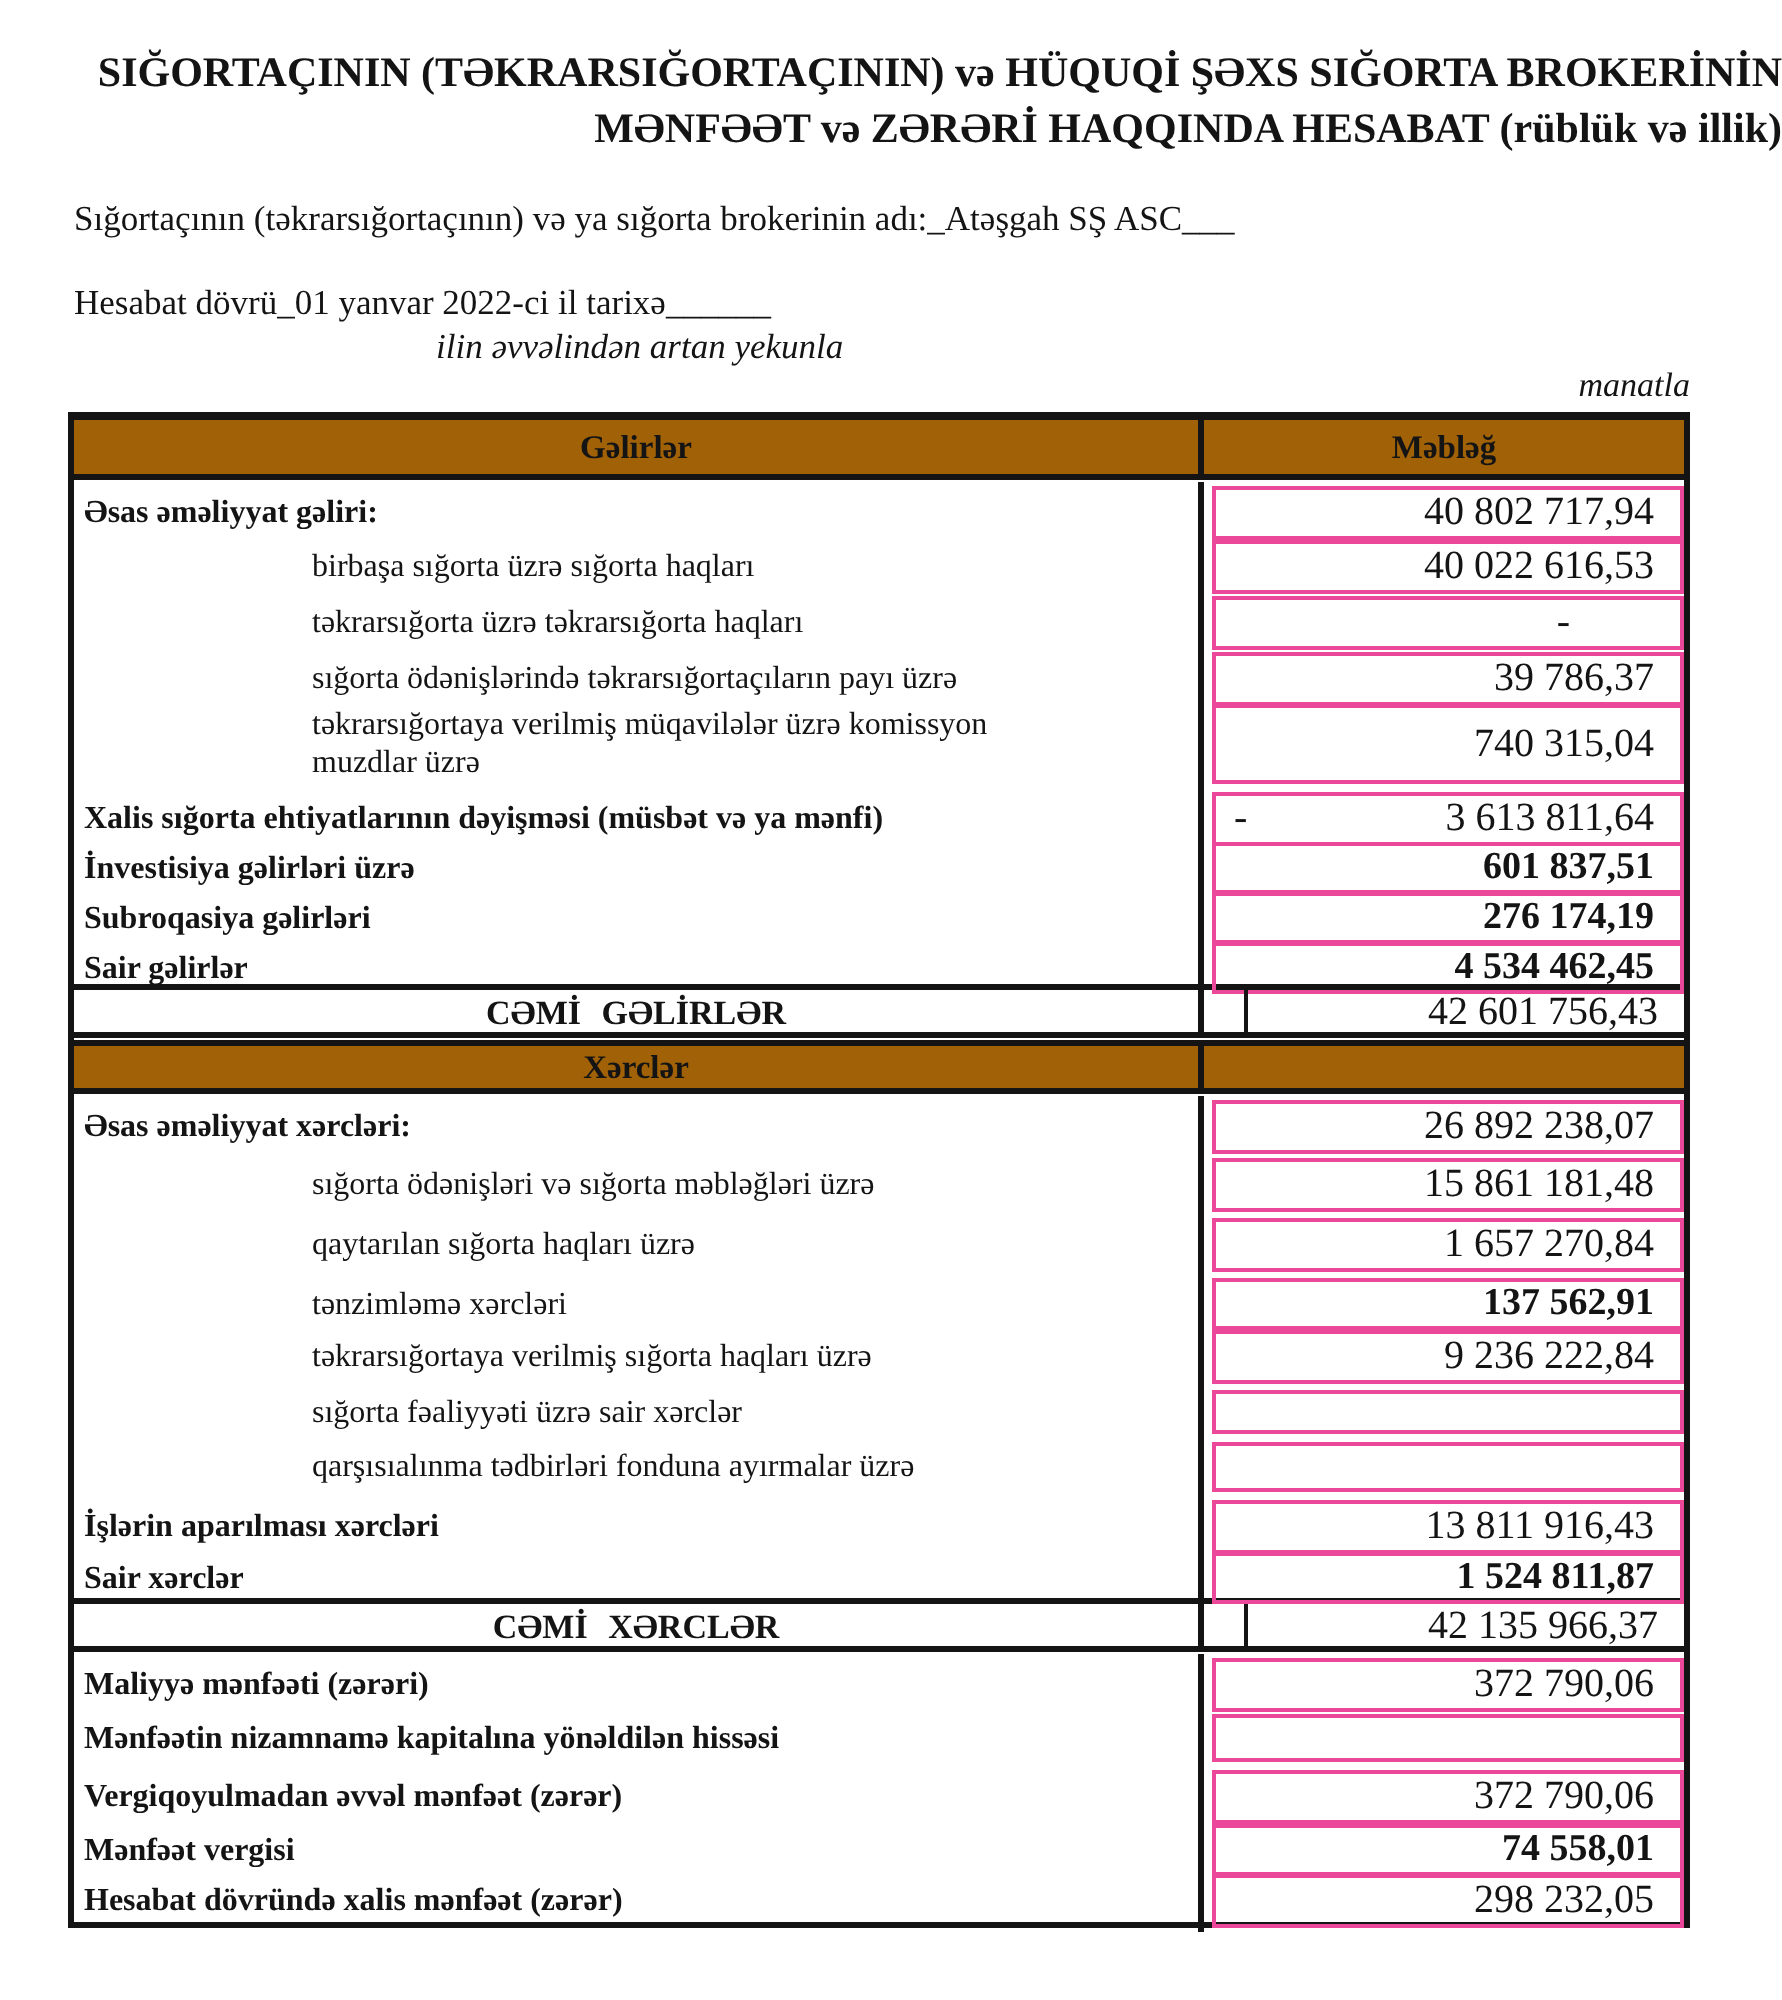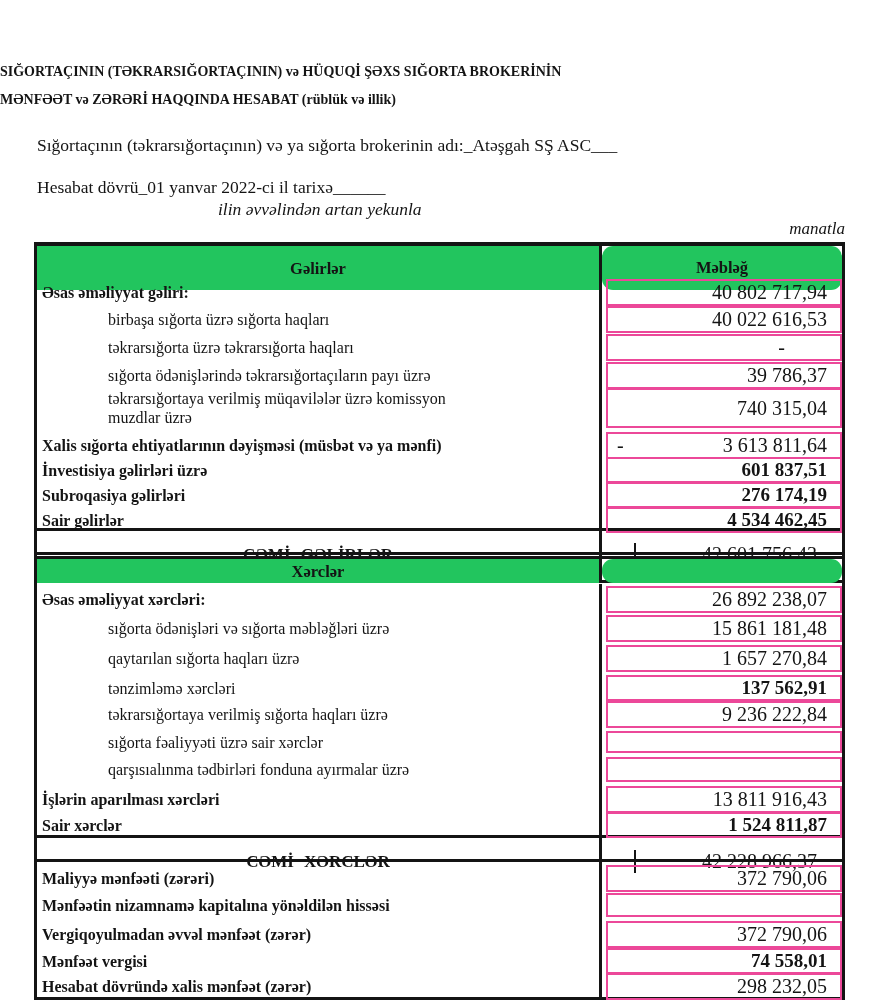--- a/index.html
+++ b/index.html
@@ -6,21 +6,21 @@
   html,body { width:891px; height:1000px; }
   body {
     background:#ffffff;
     font-family:"Liberation Serif","DejaVu Serif",serif;
     color:#141414;
     overflow:hidden;
   }
   .page { width:891px; height:1000px; }
 
   
-  .title { text-align:left; font-weight:bold; font-size:14px; line-height:28px; padding-top:22px;margin-top:36px; }
+  .title { text-align:right; font-weight:bold; font-size:21px; line-height:28px; padding-top:22px; }
   .line  { font-size:17.5px; line-height:22px; }
   .name-line   { margin:20px 0 0 37px; }
   .period-line { margin:20px 0 0 37px; }
   .cumulative  { margin:1px 0 0 218px; font-style:italic; line-height:20px; }
   .manat       { text-align:right; padding-right:46px; font-style:italic; font-size:17px; line-height:20px; }
 
   
   .tbl {
     margin:3px 0 0 34px;
     width:811px;
@@ -30,48 +30,48 @@
   }
   .row { display:grid; grid-template-columns:1fr 240px; }
   .lbl {
     border-right:3px solid #141414;
     display:flex; align-items:center;
     padding-left:5px;
     font-size:16px; line-height:19px;
     white-space:pre-line;
   }
   .lbl.b   { font-weight:bold; }
-  .lbl.sub { padding-left:71px; font-weight:normal; }
+  .lbl.sub { padding-left:119px; font-weight:normal; }
   .lbl.center {
     justify-content:center; padding-left:0;
     font-weight:bold; font-size:17px; word-spacing:6px;
   }
   .amt { display:flex; padding:2px 0; }
   .box {
     flex:1; margin-left:4px;
     border:2px solid #ec4899;
     display:flex; align-items:center; justify-content:flex-end;
     padding-right:13px;
   }
   .box.split { justify-content:space-between; padding-left:9px; }
   .num { font-size:20px; }
   .num.nb { font-size:19px; font-weight:bold; }
   .num.dashpad { padding-right:42px; }
 
   
   .banded { border-top:3px solid #141414; border-bottom:3px solid #141414; margin:1px 0; }
-  .banded .amt { padding:12px;border-radius:11px; }
+  .banded .amt { padding:0; }
   .boxline {
     flex:1; margin-left:20px;
     border-left:2px solid #141414;
     display:flex; align-items:center; justify-content:flex-end;
     padding-right:13px;
   }
   .header-row { border-top:none; margin-top:0; }
-  .gray .lbl, .gray .amt { background:#22c55e; }
+  .gray .lbl, .gray .amt { background:#a16207; }
   .gray .lbl { justify-content:center; padding-left:0; font-weight:bold; font-size:16.5px; }
   .header-row .amt { align-items:center; justify-content:center; font-weight:bold; font-size:16.5px; }
 
   
   .h22{height:22px}.h24{height:24px}.h25{height:25px}.h26{height:26px}
   .h27{height:27px}.h28{height:28px}.h29{height:29px}.h30{height:30px}.h44{height:44px}
 </style>
 </head>
 <body>
 
@@ -253,21 +253,21 @@
           <div class="box">
             <span class="num nb">1 524 811,87</span>
           </div>
         </div>
     </div>
 
     <div class="row banded h27">
       <div class="lbl center">CƏMİ XƏRCLƏR</div>
       <div class="amt">
           <div class="boxline">
-            <span class="num">42 228 966,37</span>
+            <span class="num">42 135 966,37</span>
           </div>
         </div>
     </div>
 
     <div class="row h28">
       <div class="lbl b">Maliyyə mənfəəti (zərəri)</div>
       <div class="amt">
           <div class="box">
             <span class="num">372 790,06</span>
           </div>

